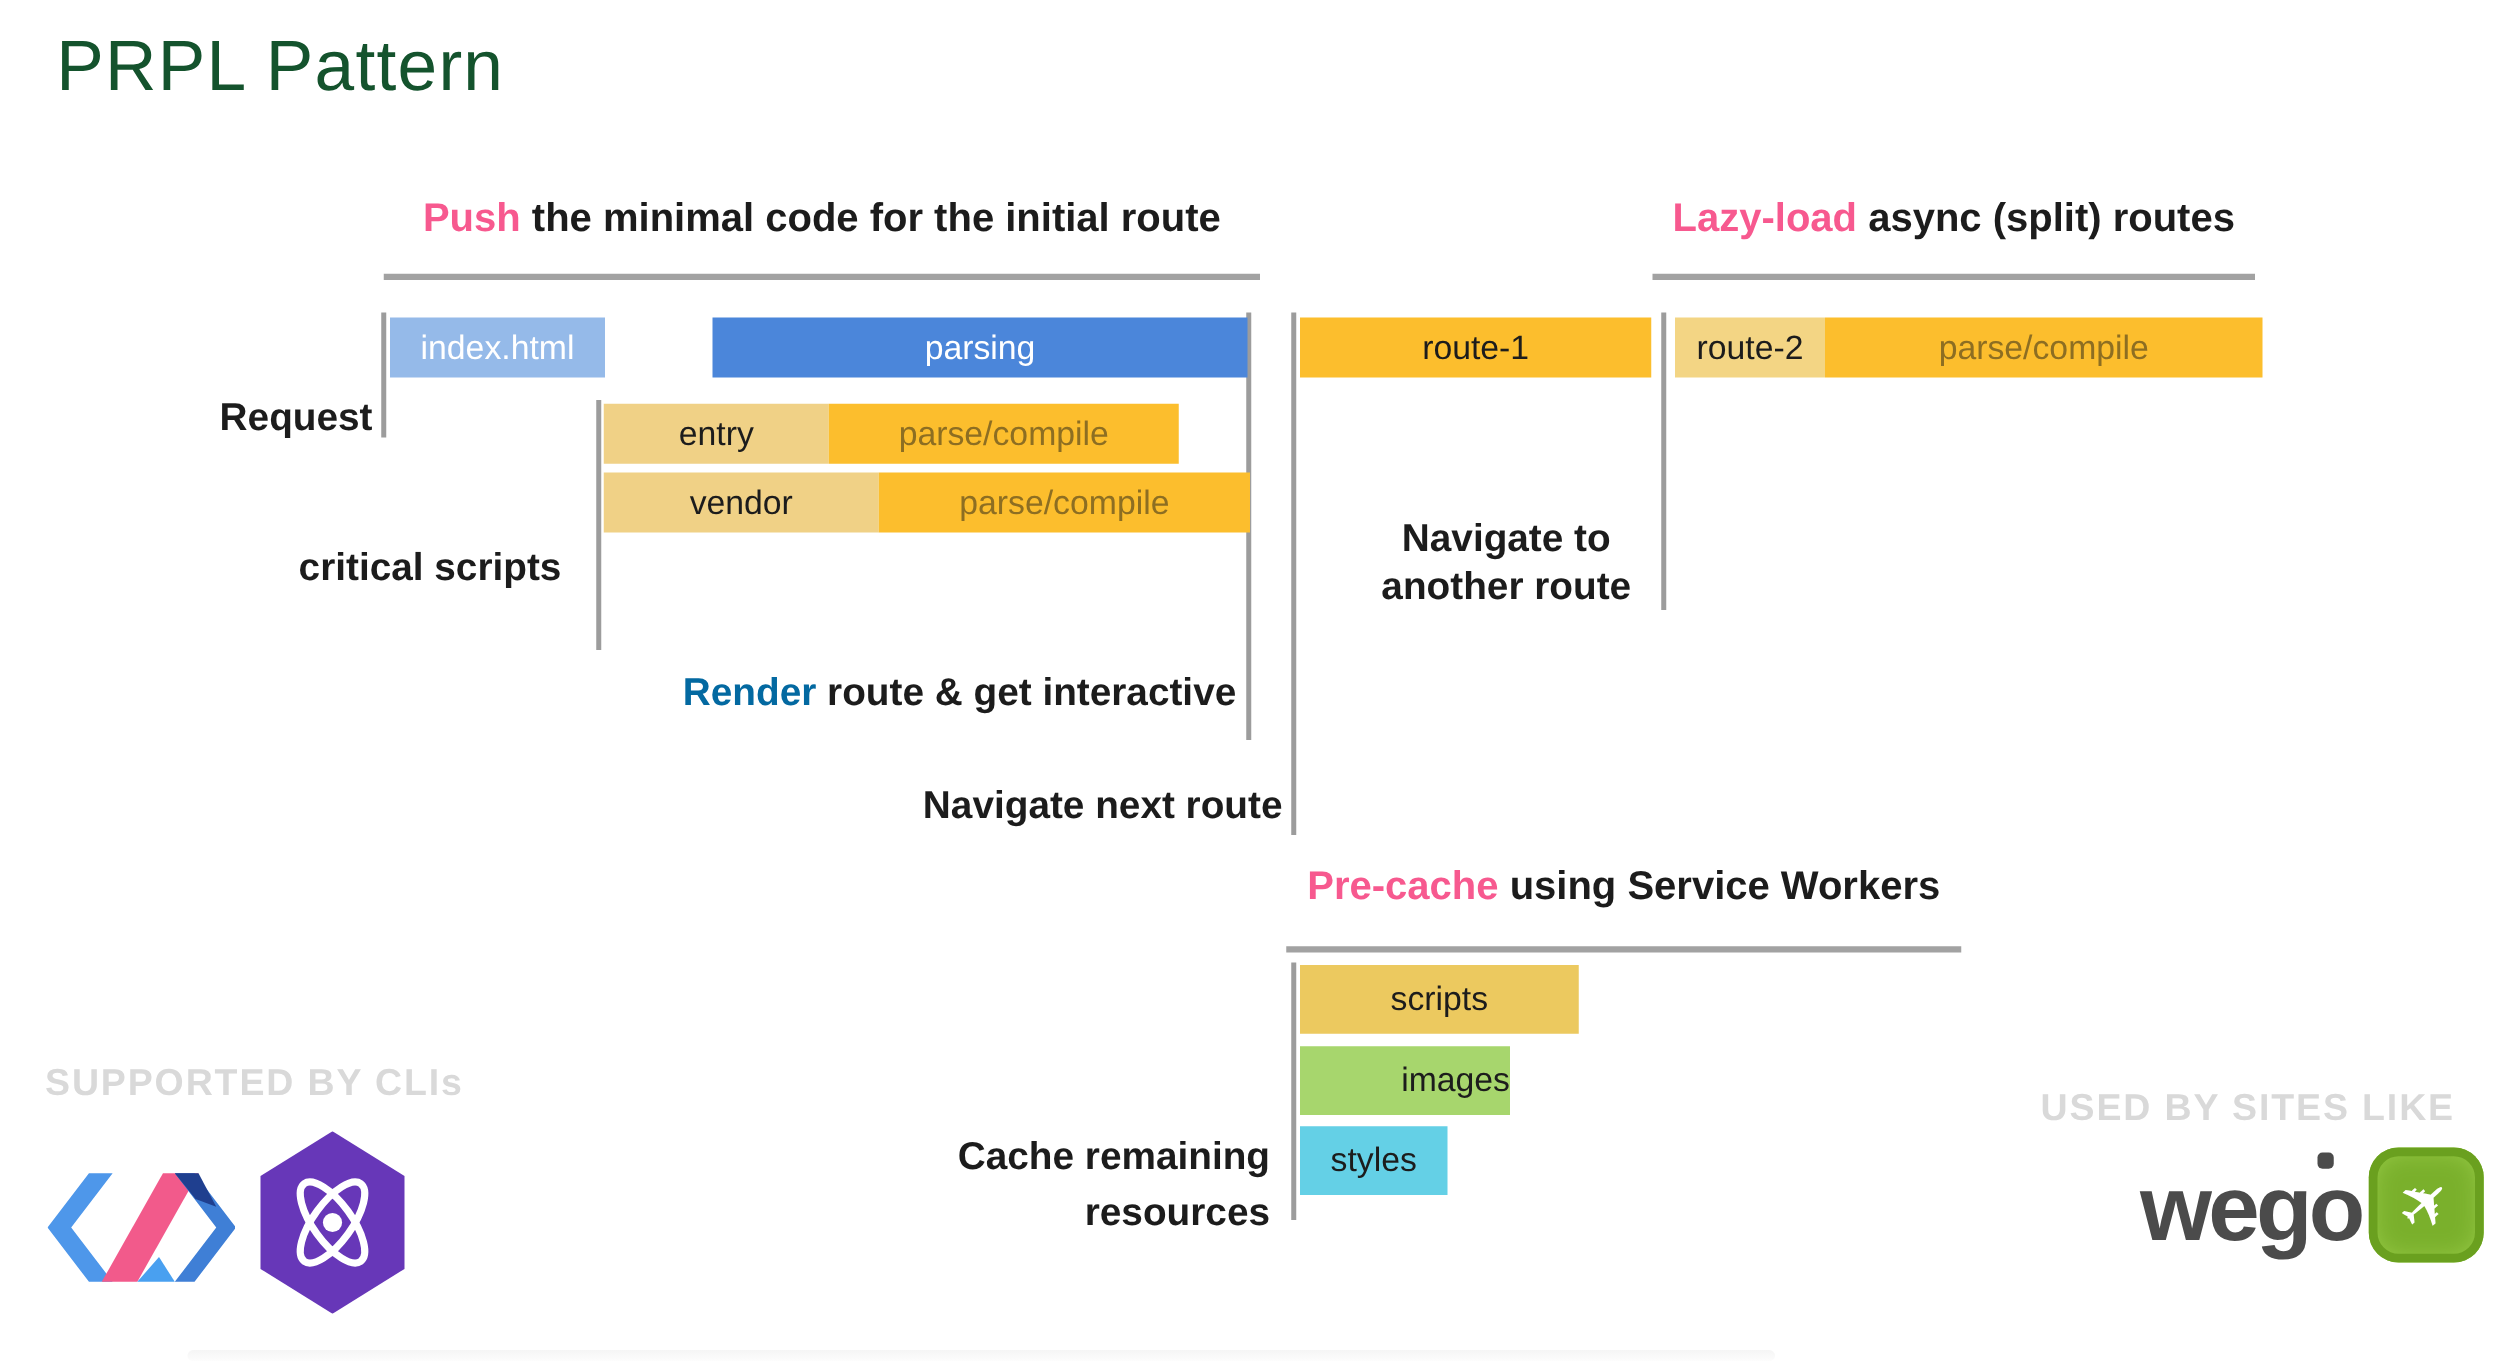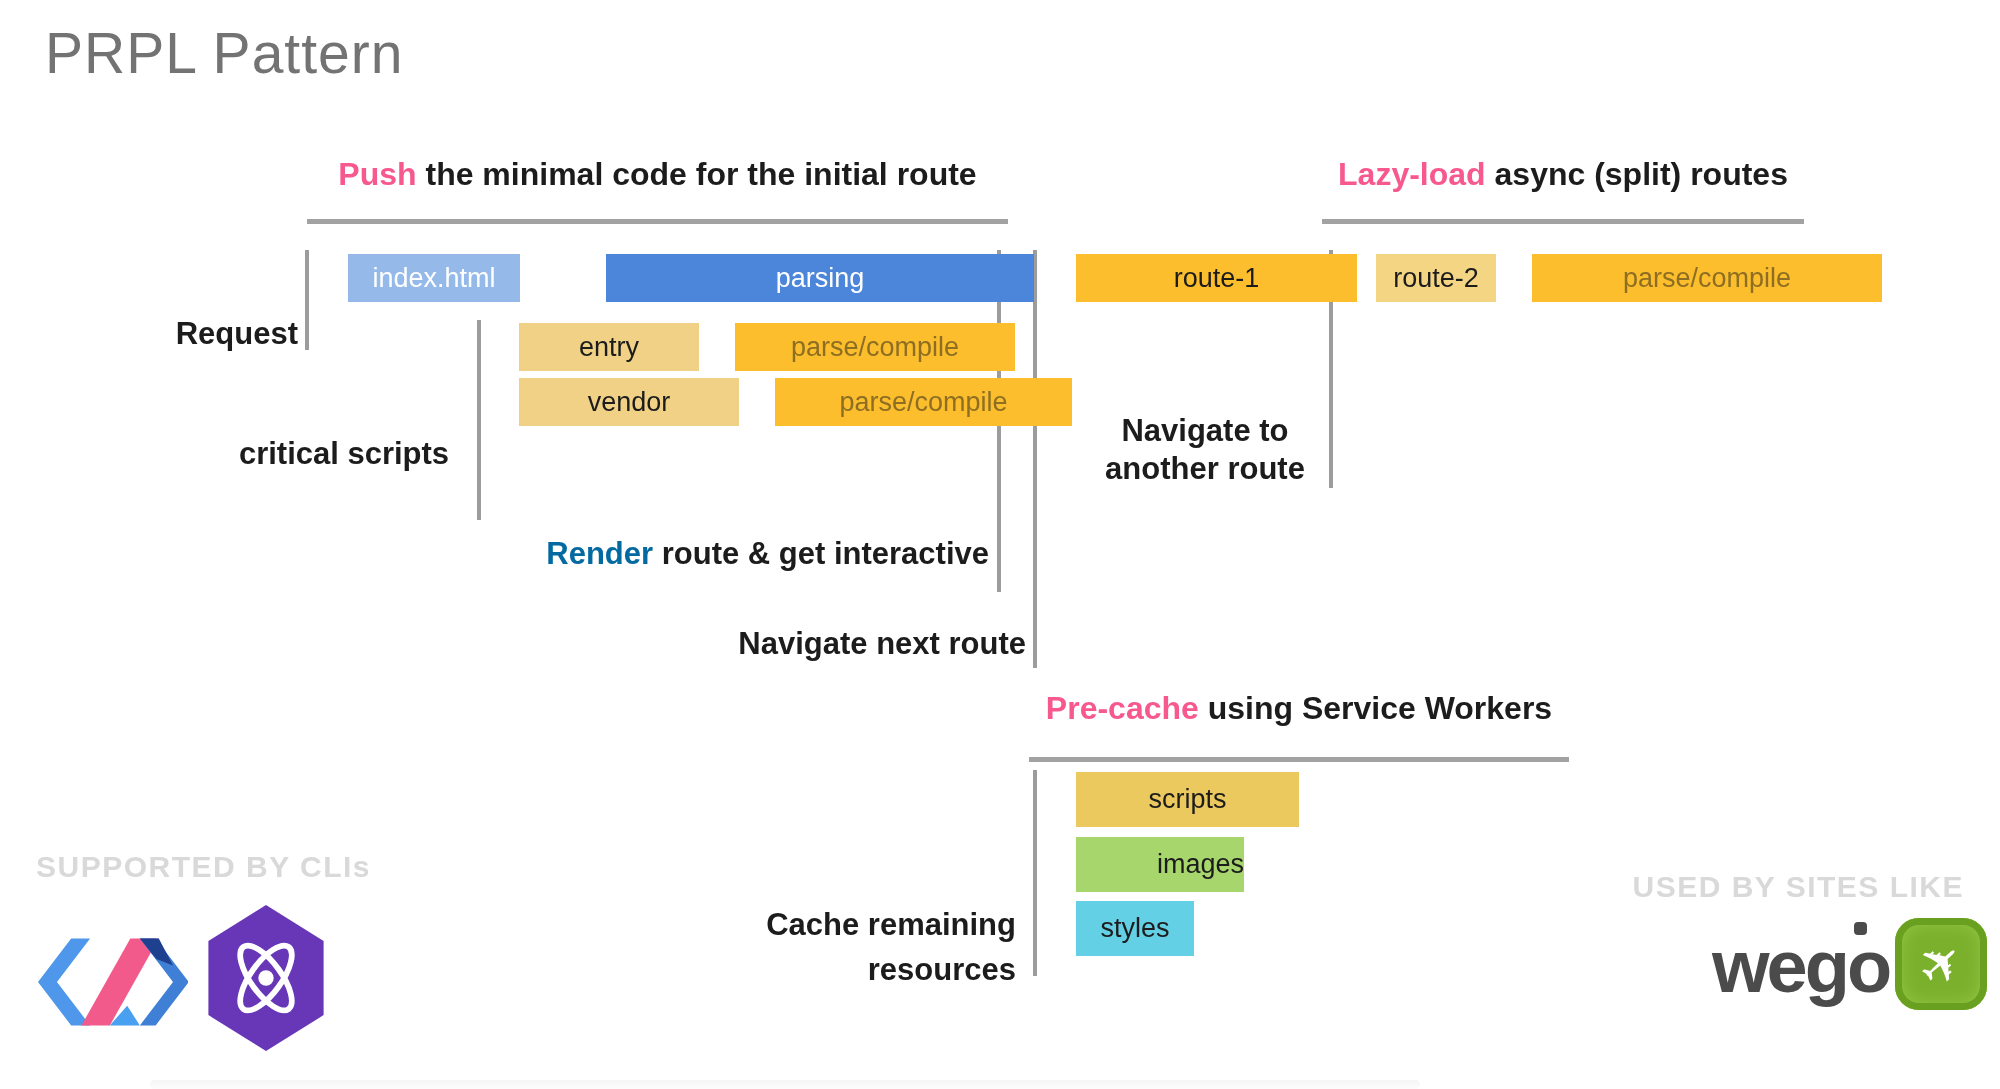--- a/index.html
+++ b/index.html
@@ -1,28 +1,28 @@
 <!DOCTYPE html>
 <html><head>
 <meta charset="utf-8">
 <style>
   html,body{margin:0;padding:0;background:#ffffff;}
   .stage{
     position:relative;width:2000px;height:1089px;background:#ffffff;overflow:hidden;
     font-family:"Liberation Sans",sans-serif;color:#1c1c1c;
   }
   .abs{position:absolute;}
-  .title{font-size:57px;font-weight:300;color:#737373;letter-spacing:1px;text-align:center;}
+  .title{font-size:57px;font-weight:300;color:#14532d;letter-spacing:1px;text-align:center;}
   .sec-header{font-size:32px;font-weight:700;text-align:center;white-space:nowrap;}
   .underline{height:5px;background:#a2a2a2;}
   .vline{width:4px;background:#9c9c9c;}
   .lbl{font-size:31px;font-weight:700;color:#1c1c1c;white-space:nowrap;}
   .right{text-align:right;}
   .center{text-align:center;}
-  .bar{display:flex;align-items:center;justify-content:center;font-size:27px;white-space:nowrap;margin-left:36px;}
+  .bar{display:flex;align-items:center;justify-content:center;font-size:27px;white-space:nowrap;}
   .bar-white{color:#ffffff;}
   .bar-dark{color:#1c1c1c;}
   .bar-group{display:flex;text-align:center;}
   .parse-text{color:#8d6e22;}
   .muted{font-weight:700;color:#d9d9d9;letter-spacing:1.5px;font-size:30px;white-space:nowrap;}
   .wego-wrap{display:flex;align-items:flex-start;}
   .wego-text{font-size:74px;font-weight:700;color:#4b4b4b;letter-spacing:-3px;line-height:1;position:relative;}
   .wego-dot{position:absolute;width:13px;height:13px;border-radius:4px;background:#4b4b4b;right:22px;top:-8px;}
   .wego-badge{width:92px;height:92px;border-radius:24px;background:#7ab02c;margin-left:6px;margin-top:-12px;
     display:flex;align-items:center;justify-content:center;box-shadow:inset 0 0 0 7px #6aa01f, inset 0 0 22px #a4d653;}

